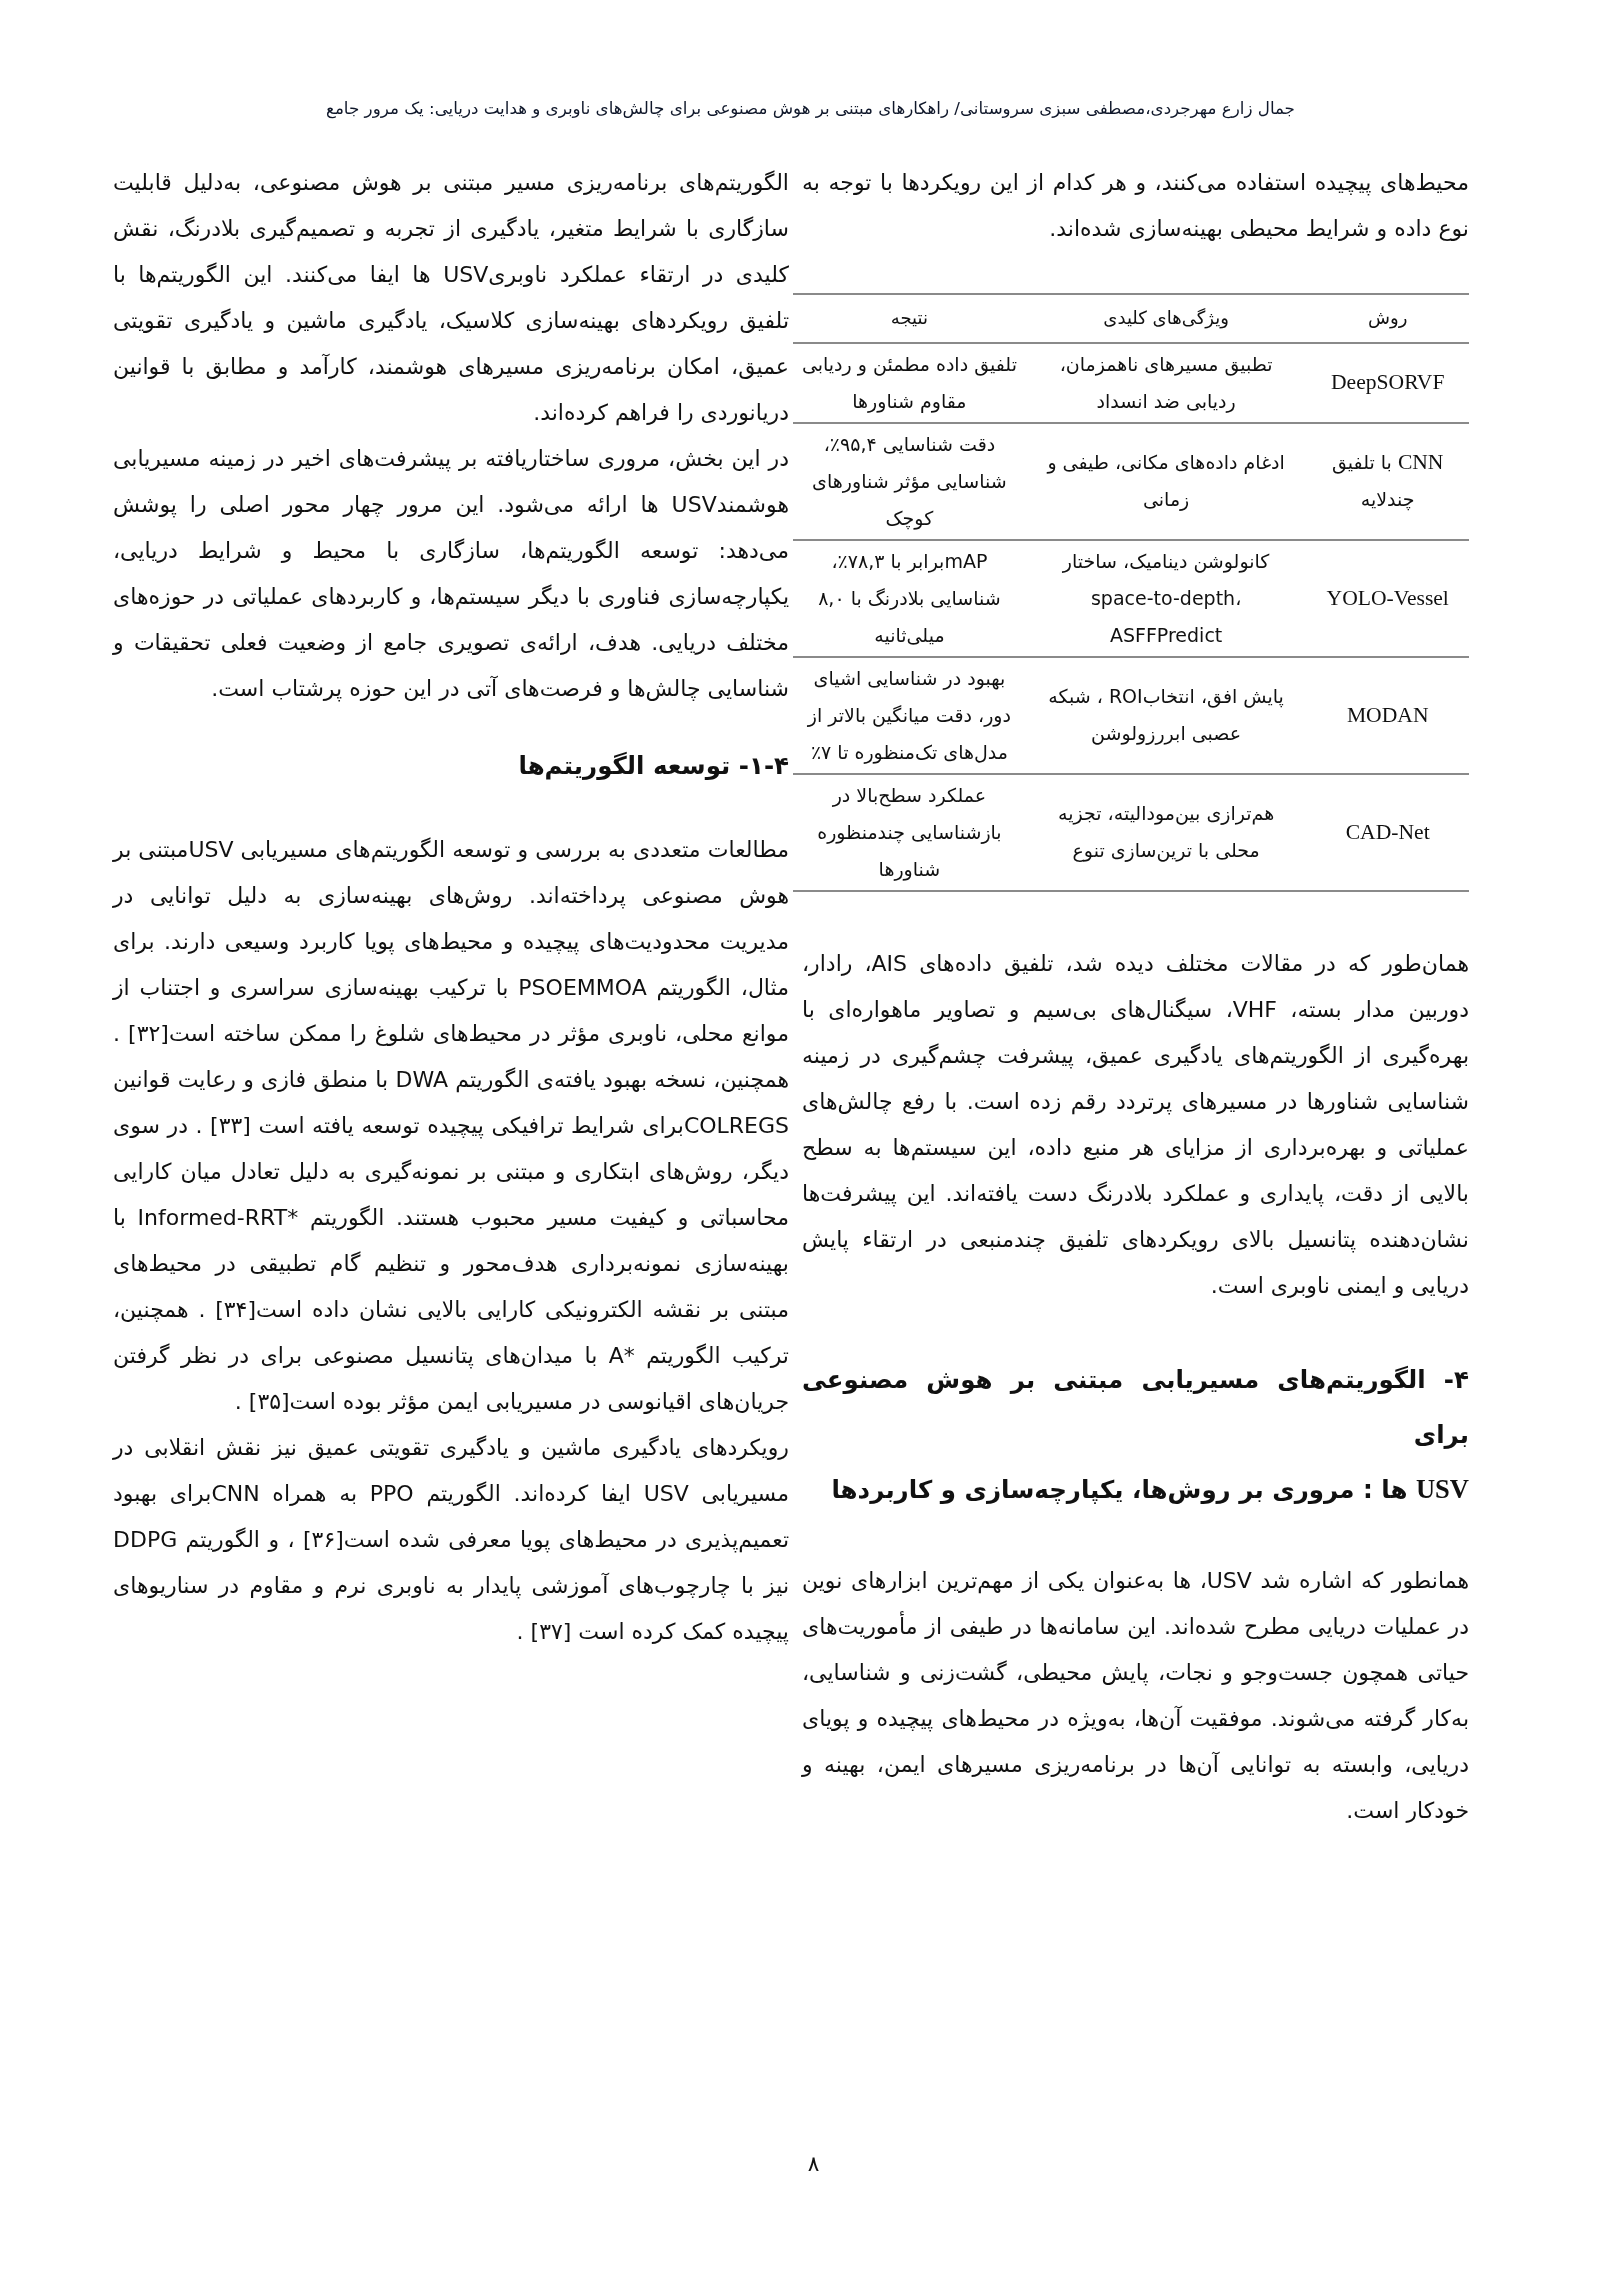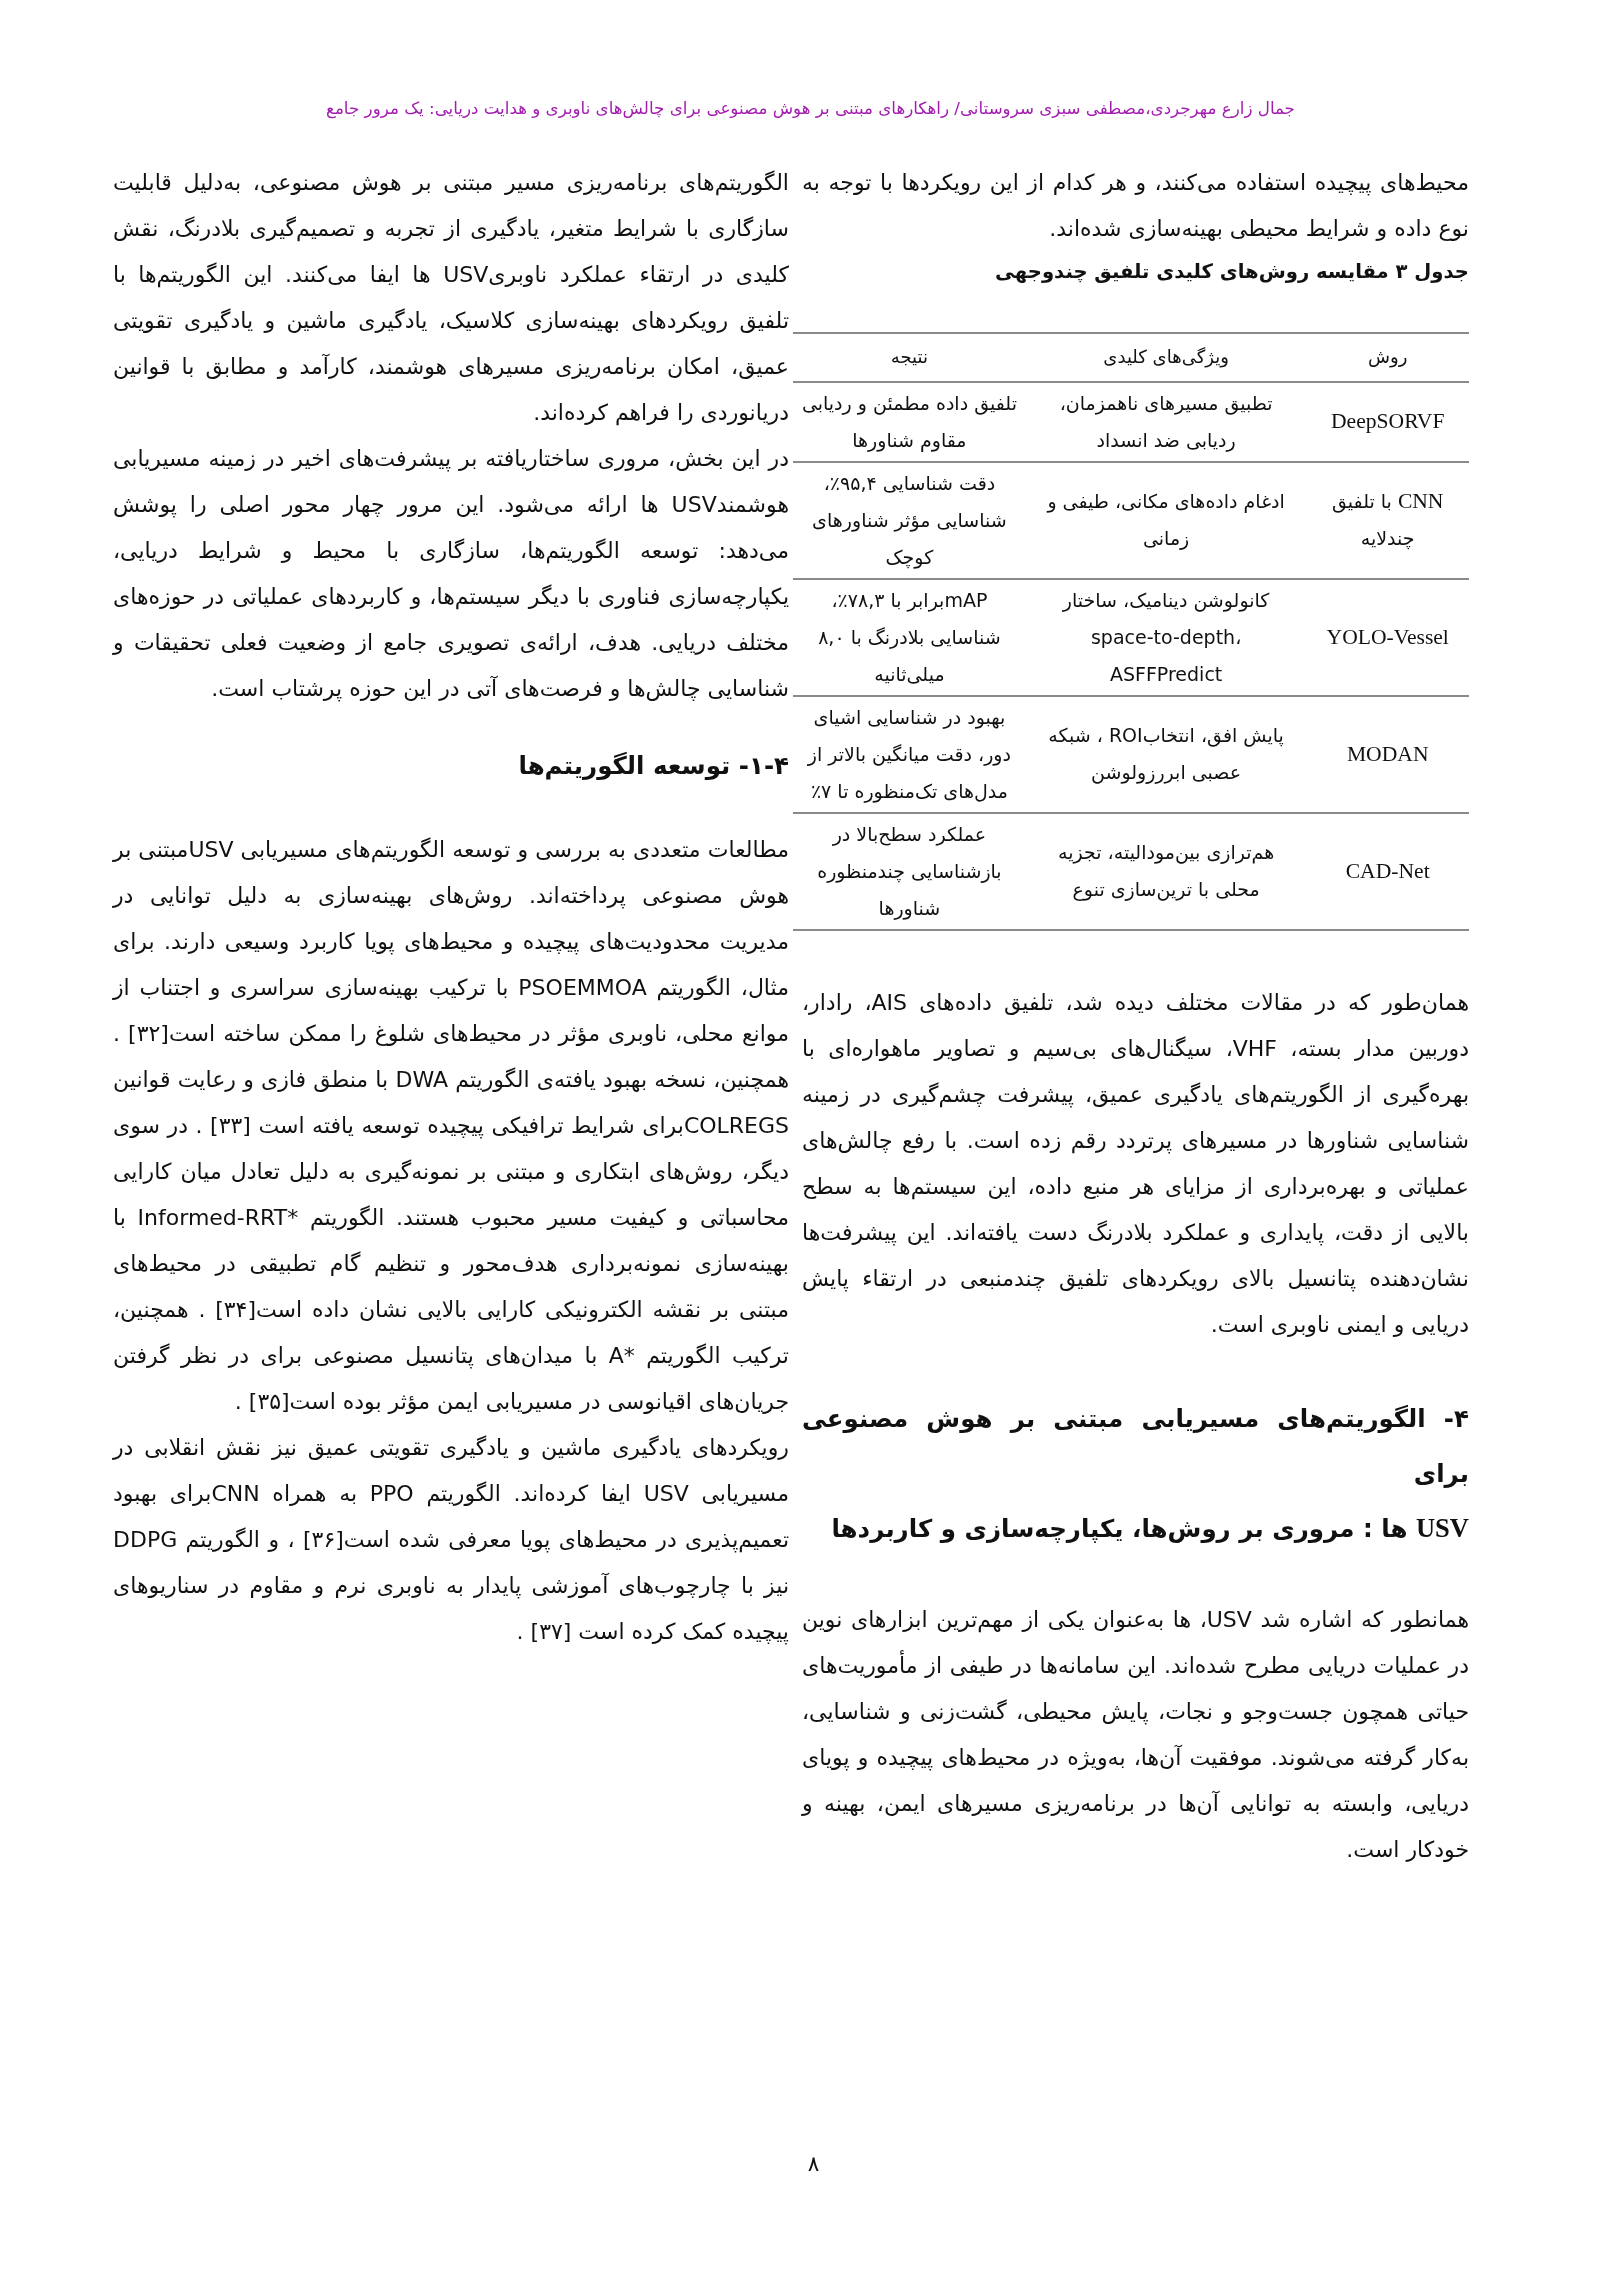--- a/index.html
+++ b/index.html
@@ -2,21 +2,21 @@
 <html lang="fa" dir="rtl"><head>
 <meta charset="utf-8">
 <style>
   html, body { margin: 0; padding: 0; background: #ffffff; }
   body {
     width: 1621px; height: 2293px; position: relative; overflow: hidden;
     font-family: "DejaVu Sans", sans-serif; color: #111;
   }
   .running-header {
     position: absolute; top: 98px; left: 0; width: 1621px;
-    text-align: center; font-size: 16.7px; color: #a21caf;
+    text-align: center; font-size: 16.7px; color: #0f172a;
     font-family: "DejaVu Sans", sans-serif;
   }
   .col {
     position: absolute; direction: rtl; text-align: justify;
     font-size: 22px; line-height: 46px;
   }
   .col-right { left: 802px; width: 667px; top: 160px; }
   .col-left  { left: 113px; width: 676px; top: 160px; }
   .col p { margin: 0; }
   .col .para { text-align-last: right; }
@@ -47,21 +47,20 @@
   }
 </style>
 </head>
 <body>
 
 <div class="running-header">جمال زارع مهرجردی،مصطفی سبزی سروستانی/ راهکارهای مبتنی بر هوش مصنوعی برای چالش‌های ناوبری و هدایت دریایی: یک مرور جامع</div>
 
 <div class="col col-right">
   <p class="para">محیط‌های پیچیده استفاده می‌کنند، و هر کدام از این رویکردها با توجه به نوع داده و شرایط محیطی بهینه‌سازی شده‌اند.</p>
 
-  <p class="caption">جدول ۳ مقایسه روش‌های کلیدی تلفیق چندوجهی</p>
 
   <table class="cmp">
     <thead>
       <tr>
         <th>روش</th>
         <th>ویژگی‌های کلیدی</th>
         <th>نتیجه</th>
       </tr>
     </thead>
     <tbody>

